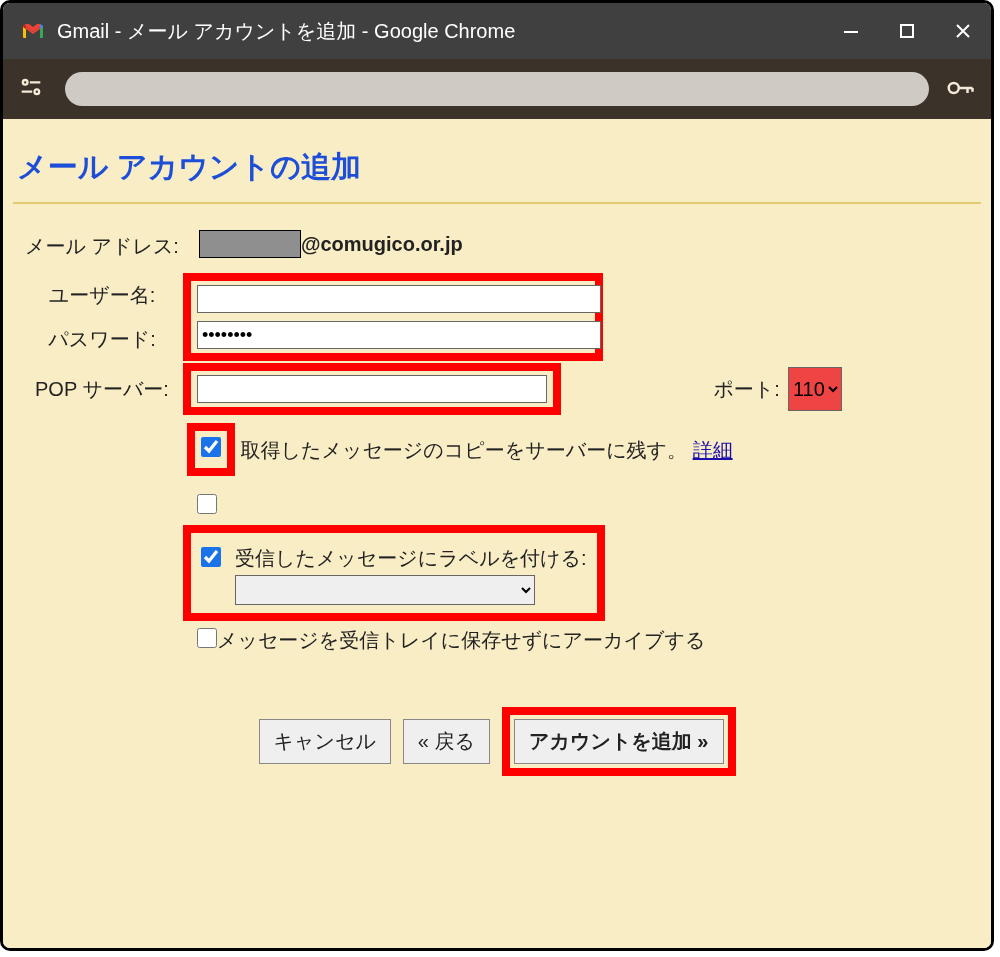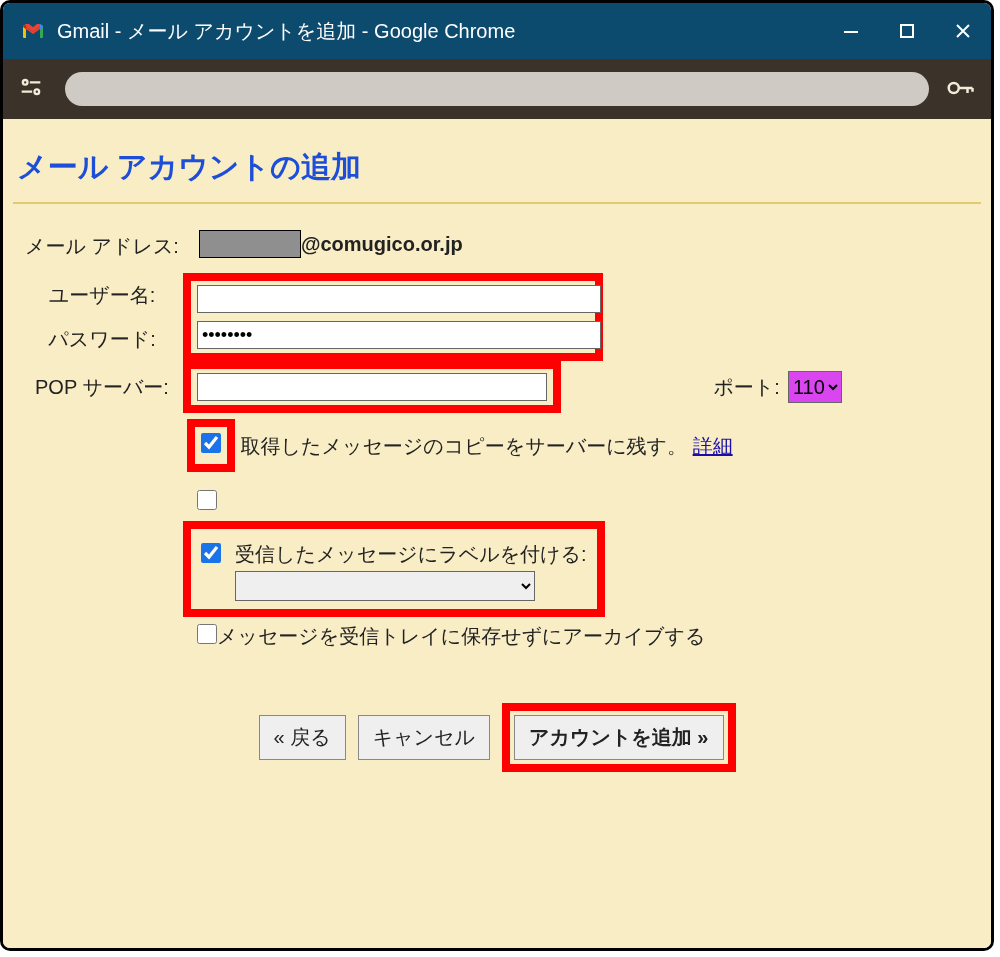--- a/index.html
+++ b/index.html
@@ -1,38 +1,38 @@
 <!DOCTYPE html>
 <html><head>
 <meta charset="utf-8">
 <style>
   html,body{margin:0;padding:0;width:1000px;height:957px;font-family:Arial,"Hiragino Kaku Gothic ProN","Meiryo",sans-serif;background:#fff;}
   .window{width:994px;height:951px;margin:0;border:3px solid #000;border-radius:10px;overflow:hidden;background:#fff;box-sizing:border-box;position:relative;}
-  .titlebar{height:56px;background:#0c4a6e;display:flex;align-items:center;color:#fff;font-size:20px;}
+  .titlebar{height:56px;background:#404040;display:flex;align-items:center;color:#fff;font-size:20px;}
   .titlebar .favicon{width:24px;height:24px;margin:0 12px 0 18px;flex:0 0 auto;}
   .titlebar .title{flex:1;white-space:nowrap;overflow:hidden;text-overflow:ellipsis;}
   .titlebar .winbtn{width:56px;height:56px;display:flex;align-items:center;justify-content:center;color:#fff;}
   .addrbar{height:60px;background:#3b322a;display:flex;align-items:center;padding:0 14px;gap:16px;}
   .addrbar .tune{width:32px;height:32px;color:#f4ead7;}
   .addrbar .urlfield{flex:1;height:34px;background:#cfcac3;border-radius:17px;}
   .addrbar .key{width:32px;height:32px;color:#f4ead7;}
   .content{background:#f9edc6;height:835px;box-sizing:border-box;padding:12px 10px;}
   .heading{font-size:30px;font-weight:bold;color:#1d4ed8;border-bottom:2px solid #e3c96f;padding:16px 4px 14px 4px;}
   .subtitle{padding:16px 8px 14px 8px;border-bottom:3px solid #e3c96f;font-size:21px;color:#222;display:flex;align-items:center;gap:6px;}
   .redact-box{display:inline-block;width:90px;height:26px;background:#8f8f8f;border:1px solid #000;vertical-align:middle;}
   .link{color:#1a0dab;text-decoration:underline;}
   .formwrap{padding:20px 8px;}
   table.form{border-collapse:collapse;}
   table.form td{padding:6px 4px;font-size:20px;color:#222;vertical-align:middle;}
   table.form td.lbl{text-align:center;white-space:nowrap;}
   input.txt{height:28px;border:1px solid #666;background:#fff;font-size:18px;padding:0 4px;box-sizing:border-box;}
   .redbox{border:8px solid #ff0000;box-sizing:border-box;}
   .chk{width:20px;height:20px;accent-color:#1a73e8;margin:0;}
   .opttxt{font-size:20px;line-height:1.7;}
-  select.port{font-size:20px;height:32px;border:1px solid #666;background:#d946ef;}
+  select.port{font-size:20px;height:44px;border:1px solid #666;background:#ef4444;}
   select.lblsel{font-size:18px;height:30px;width:300px;border:1px solid #666;background:#efefef;}
   .btnrow{margin-top:44px;display:flex;gap:12px;justify-content:center;align-items:center;}
   button.btn{font-size:20px;padding:8px 14px;background:#efefef;border:1px solid #888;color:#222;}
   button.btn.primary{font-weight:bold;}
   .email-display{display:inline-flex;align-items:center;gap:0;padding-left:12px;}
   .email-display .redact-box{width:100px;}
   .cbwrap{display:inline-block;padding:6px;}
 </style>
 </head>
 <body>
@@ -181,21 +181,21 @@
             <span style="padding:0 0 0 10px;">
               <input type="checkbox" class="chk" style="">
             </span>
             <span class="opttxt">メッセージを受信トレイに保存せずにアーカイブする</span>
           </td>
         </tr>
       </tbody>
         </table>
 
       <div class="btnrow">
+        <button class="btn">キャンセル</button>
         <button class="btn">« 戻る</button>
-        <button class="btn">キャンセル</button>
         <span class="redbox" style="padding:4px;display:inline-block;">
           <button class="btn primary">アカウントを追加 »</button>
         </span>
       </div>
     </div>
   </div>
 </div>
 
 </body></html>

